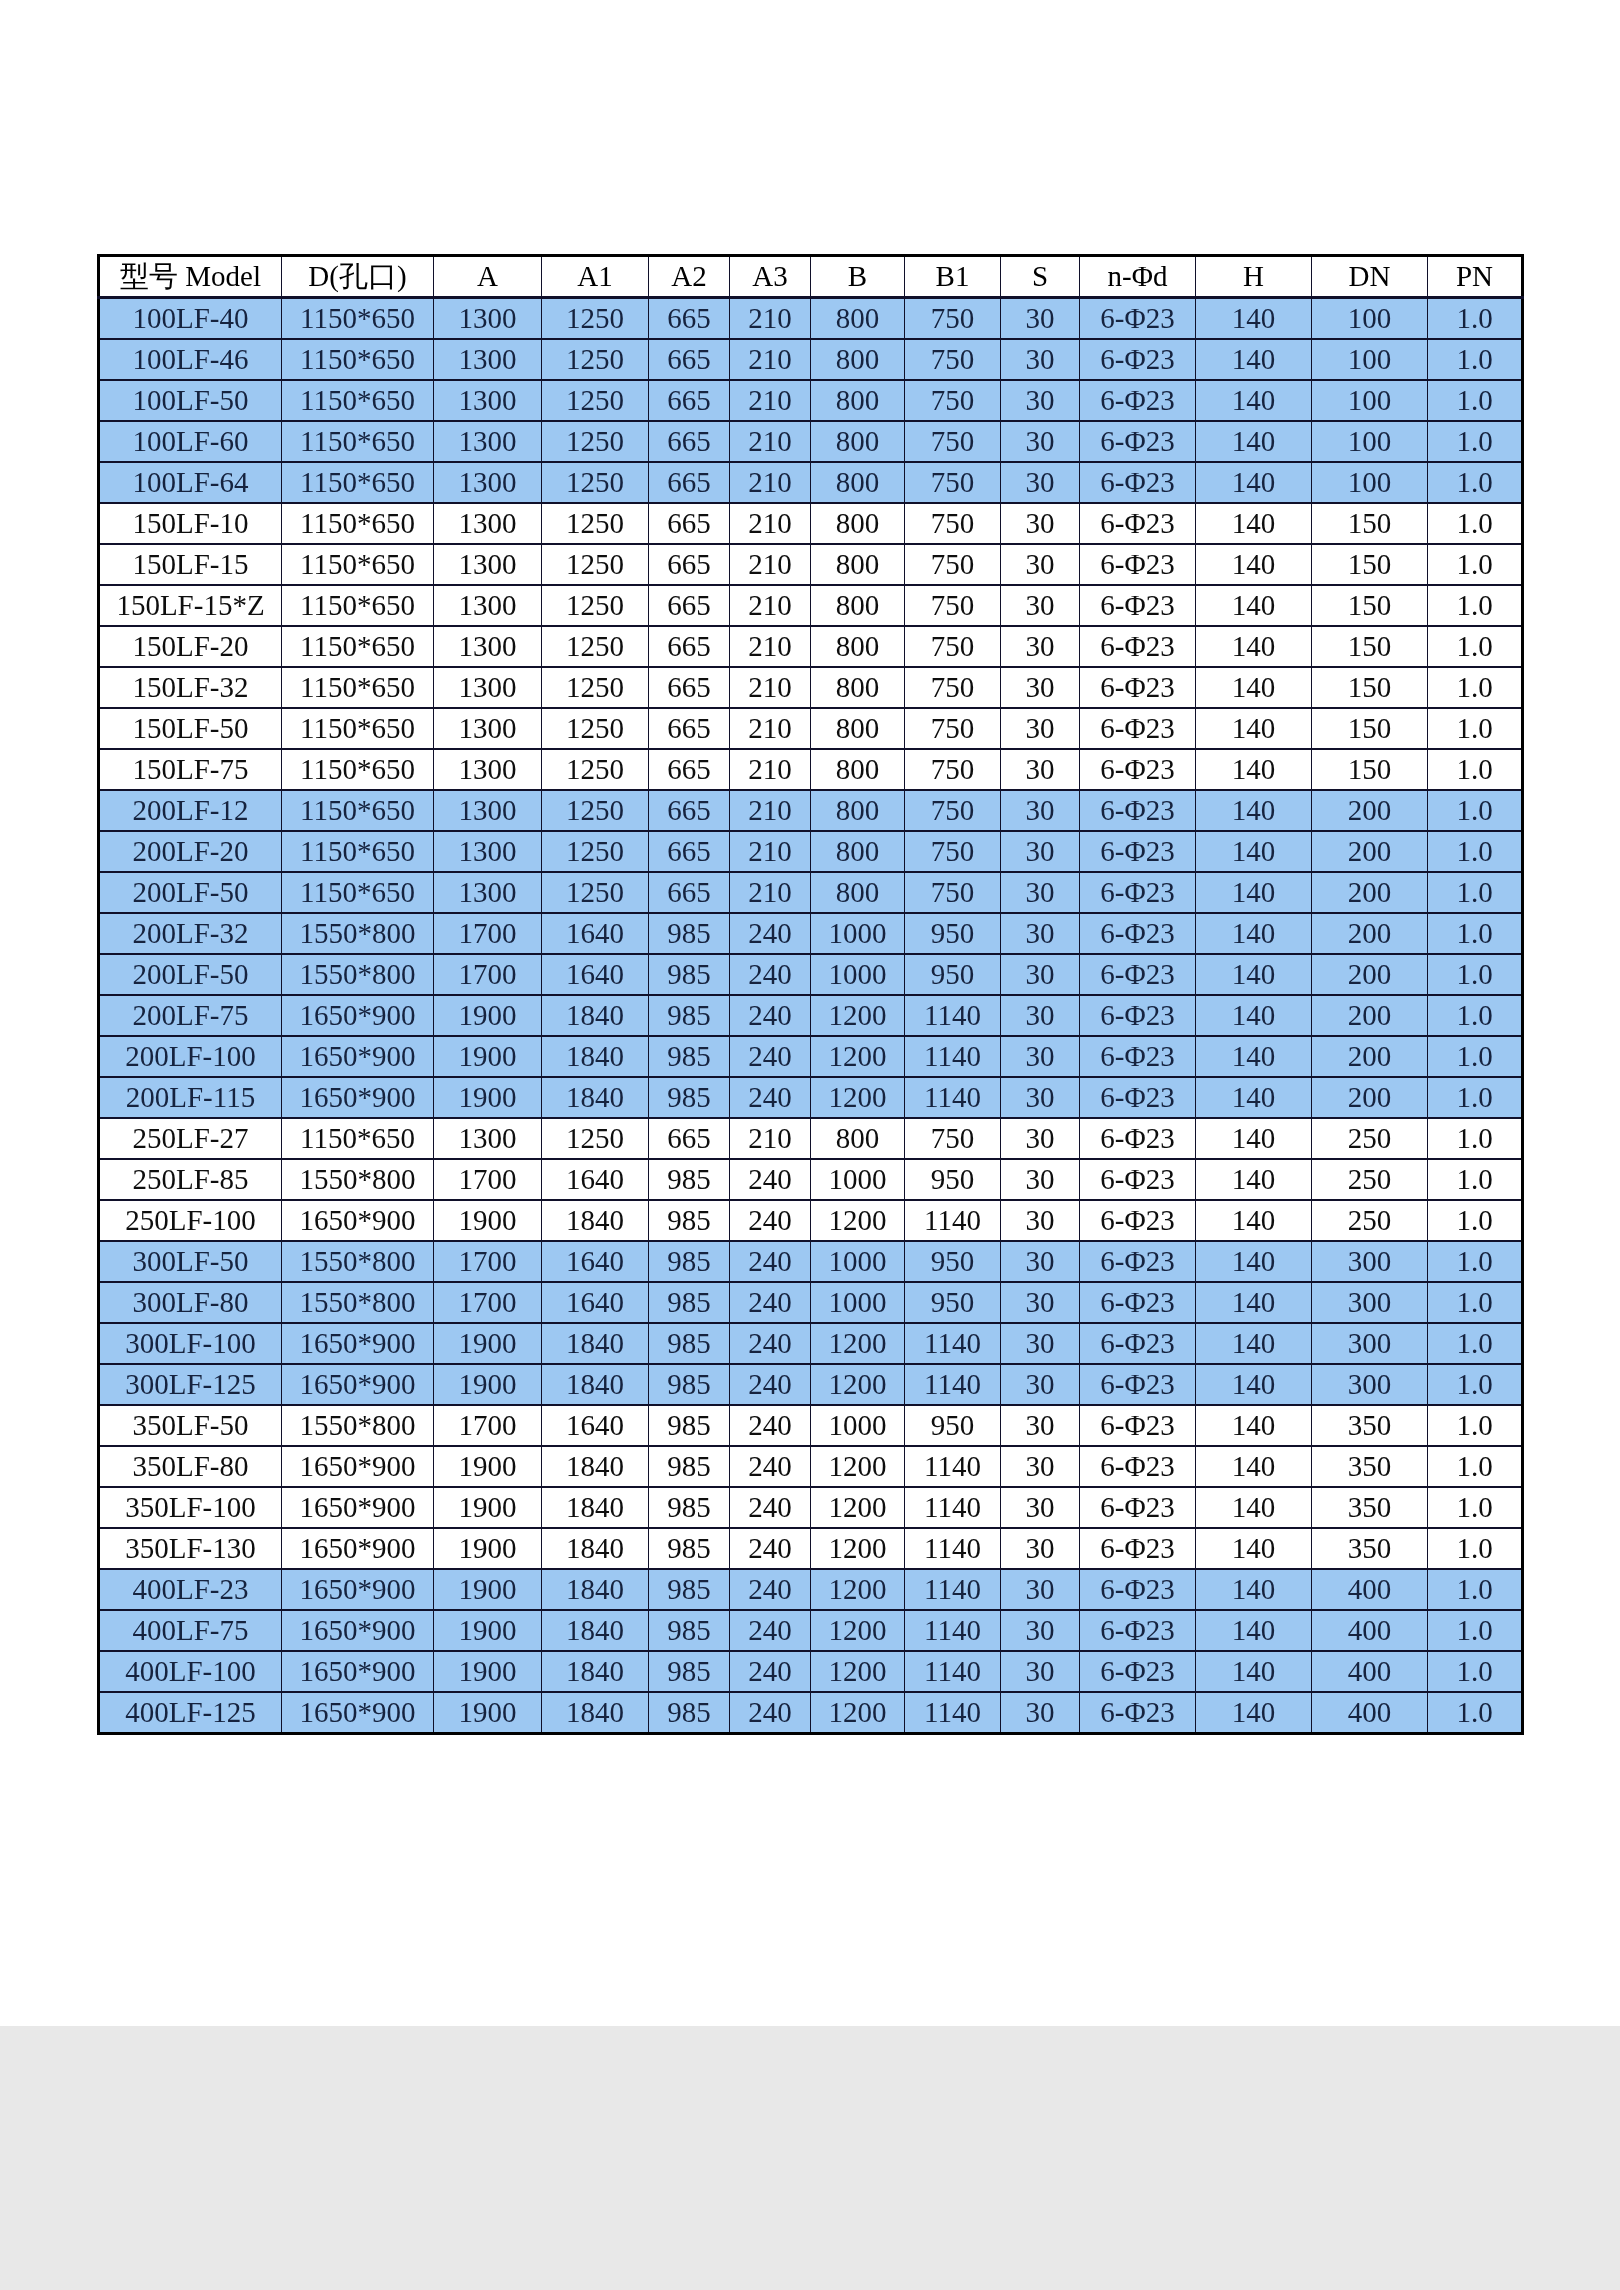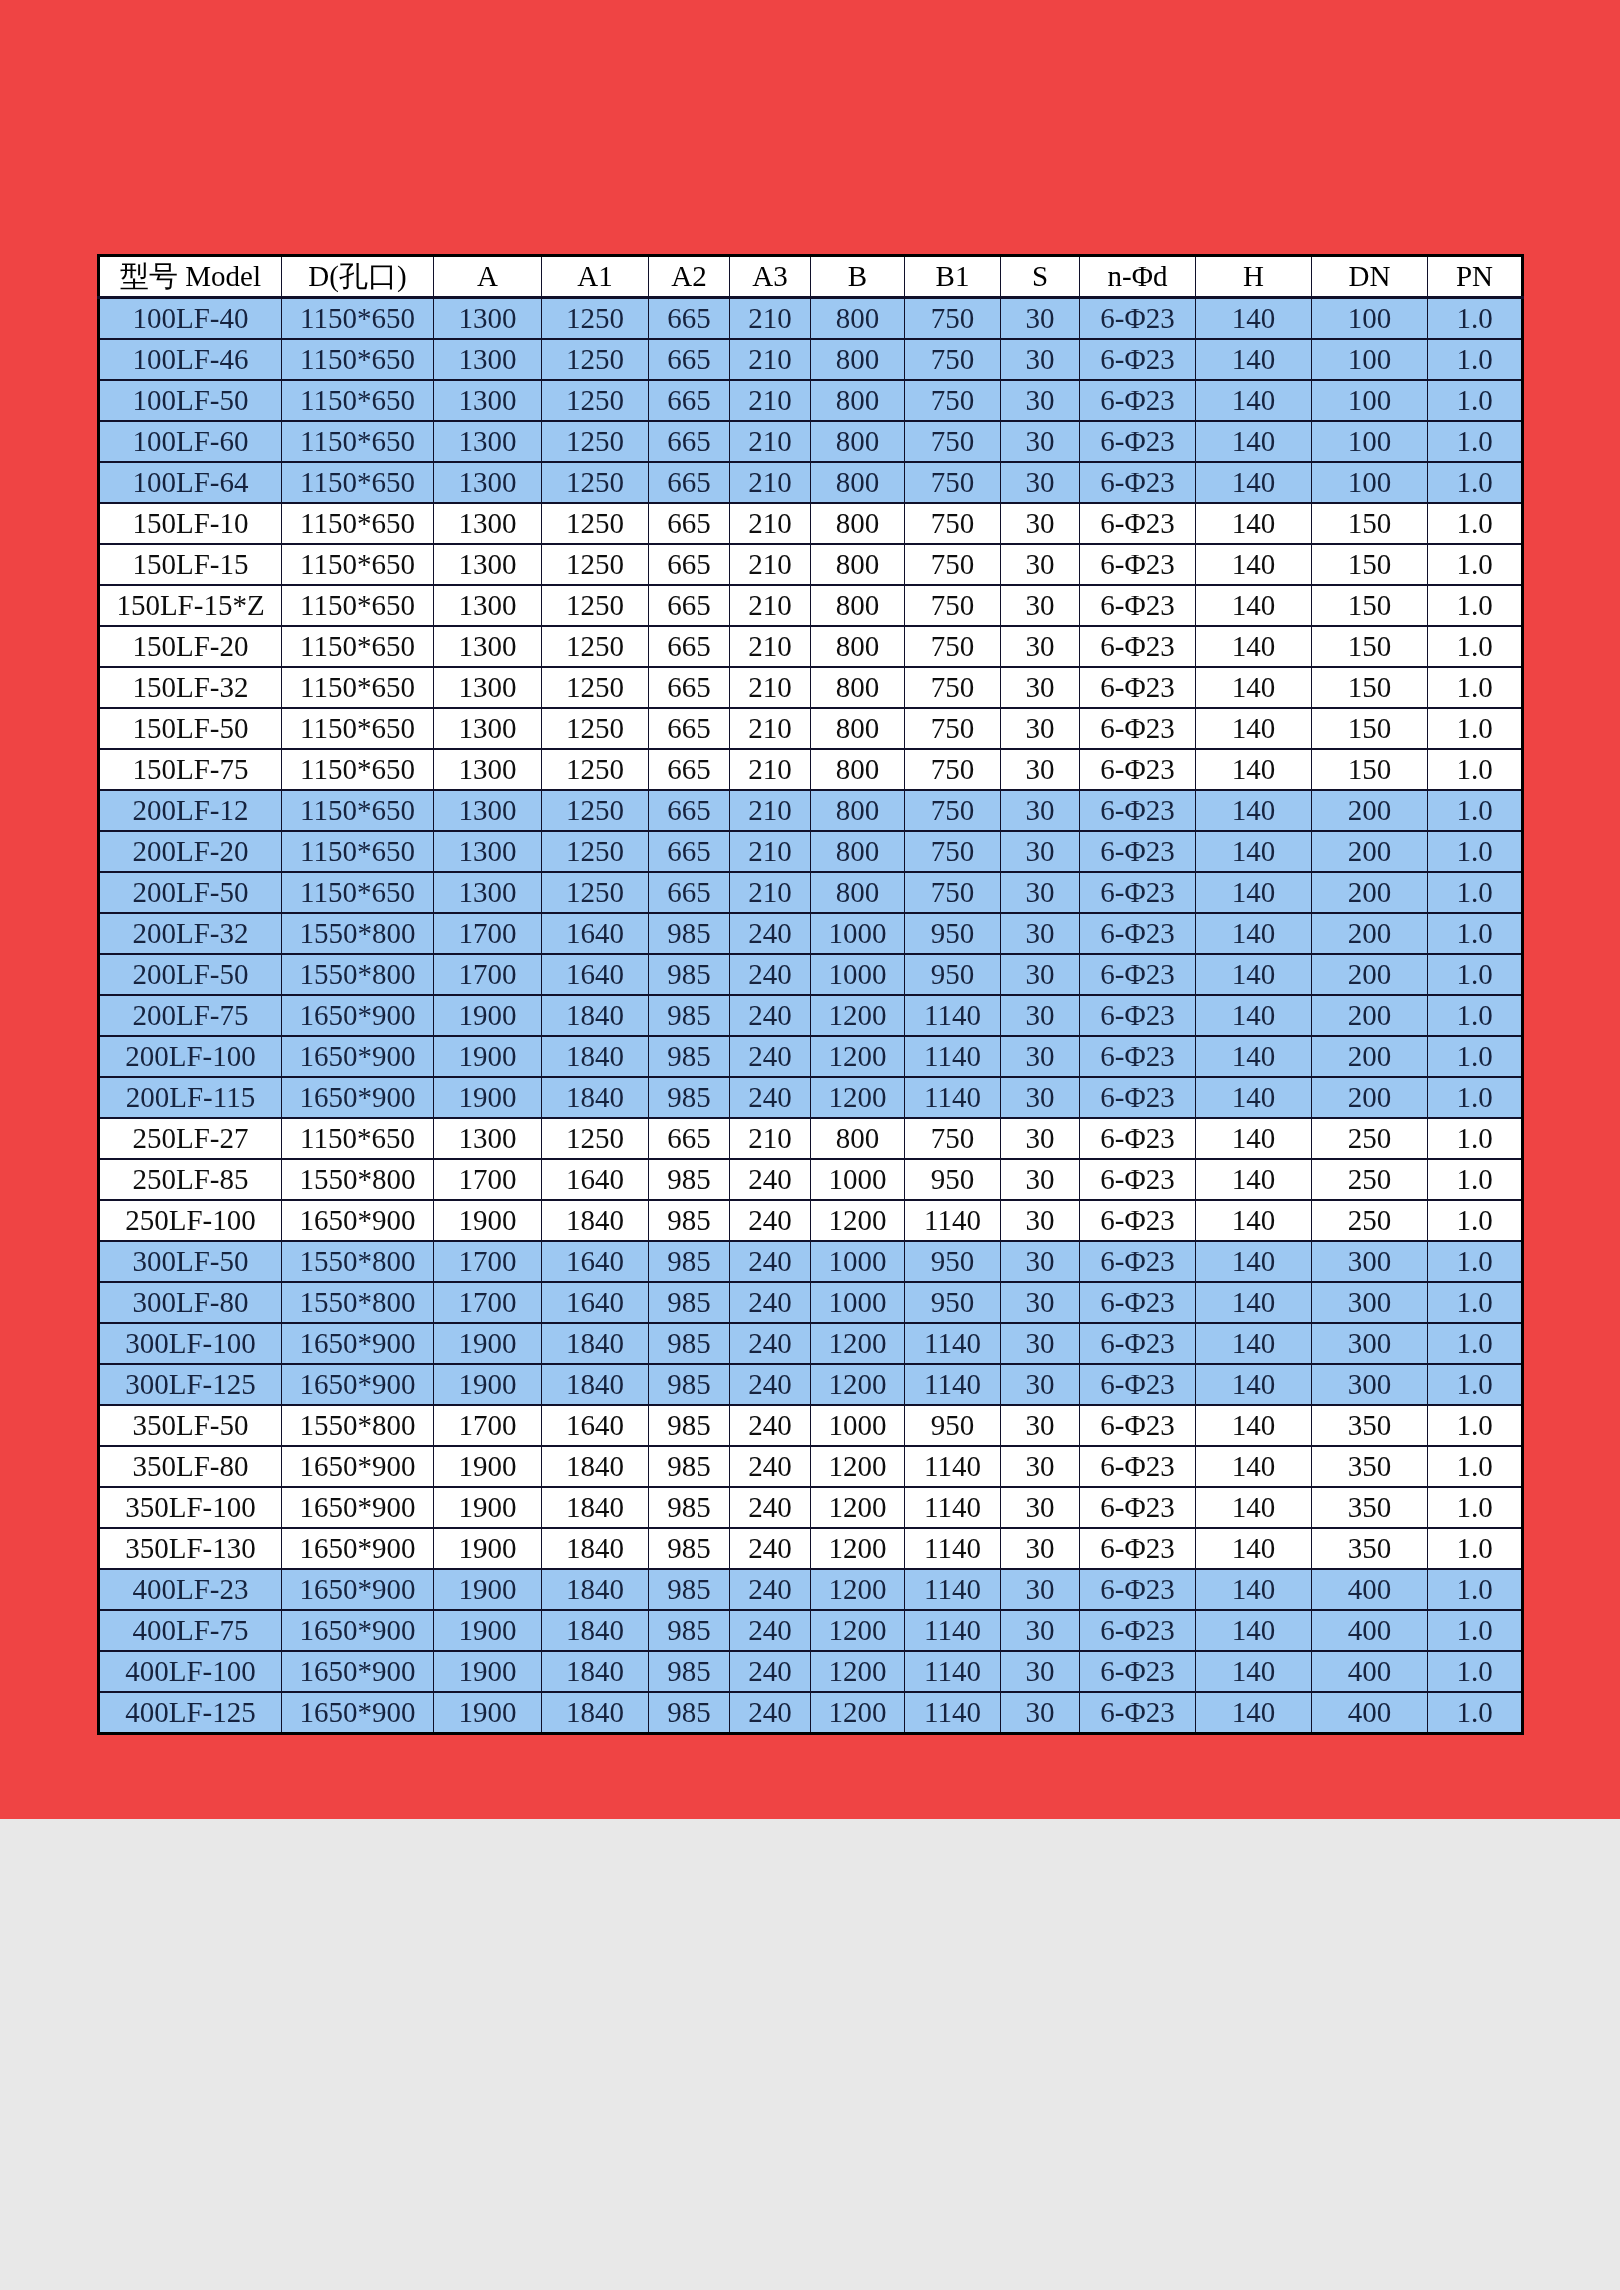--- a/index.html
+++ b/index.html
@@ -1,20 +1,20 @@
 <!DOCTYPE html>
 <html style="font-size:14.3px"><head>
 <meta charset="utf-8">
 <style>
   html, body { margin: 0; padding: 0; background: #e8e8e8; }
   .page {
     position: relative;
     width: 1620px;
-    height: 1819px;
-    background: #ef4444;
+    height: 2026px;
+    background: #ffffff;
     font-family: "Liberation Serif", "DejaVu Serif", serif;
     overflow: hidden;
   }
   table.spec {
     position: absolute;
     left: 97px;
     top: 254px;
     width: 1424px;
     border-collapse: collapse;
     table-layout: fixed;

